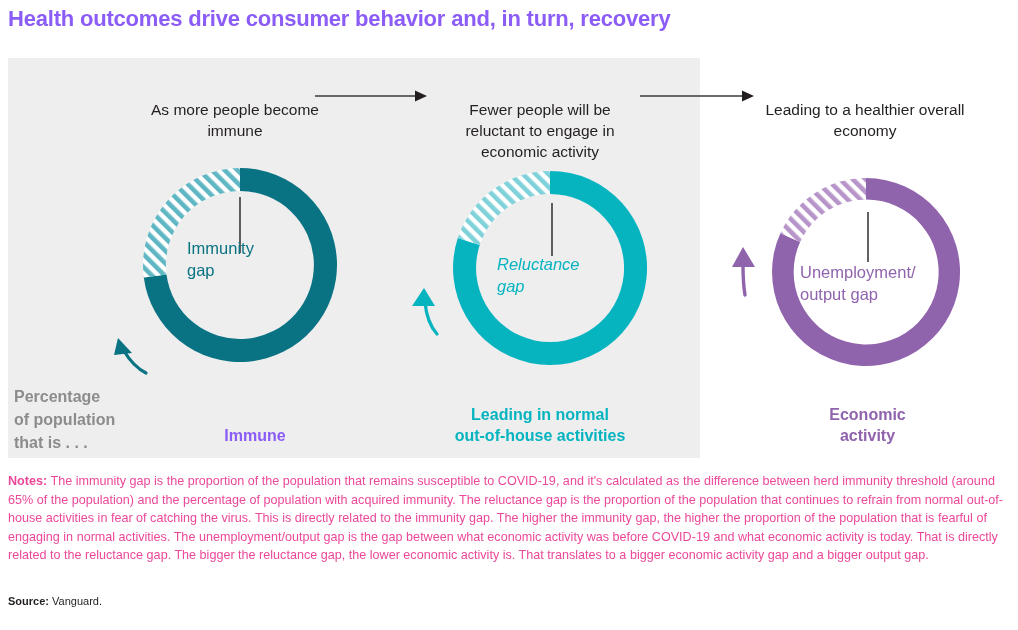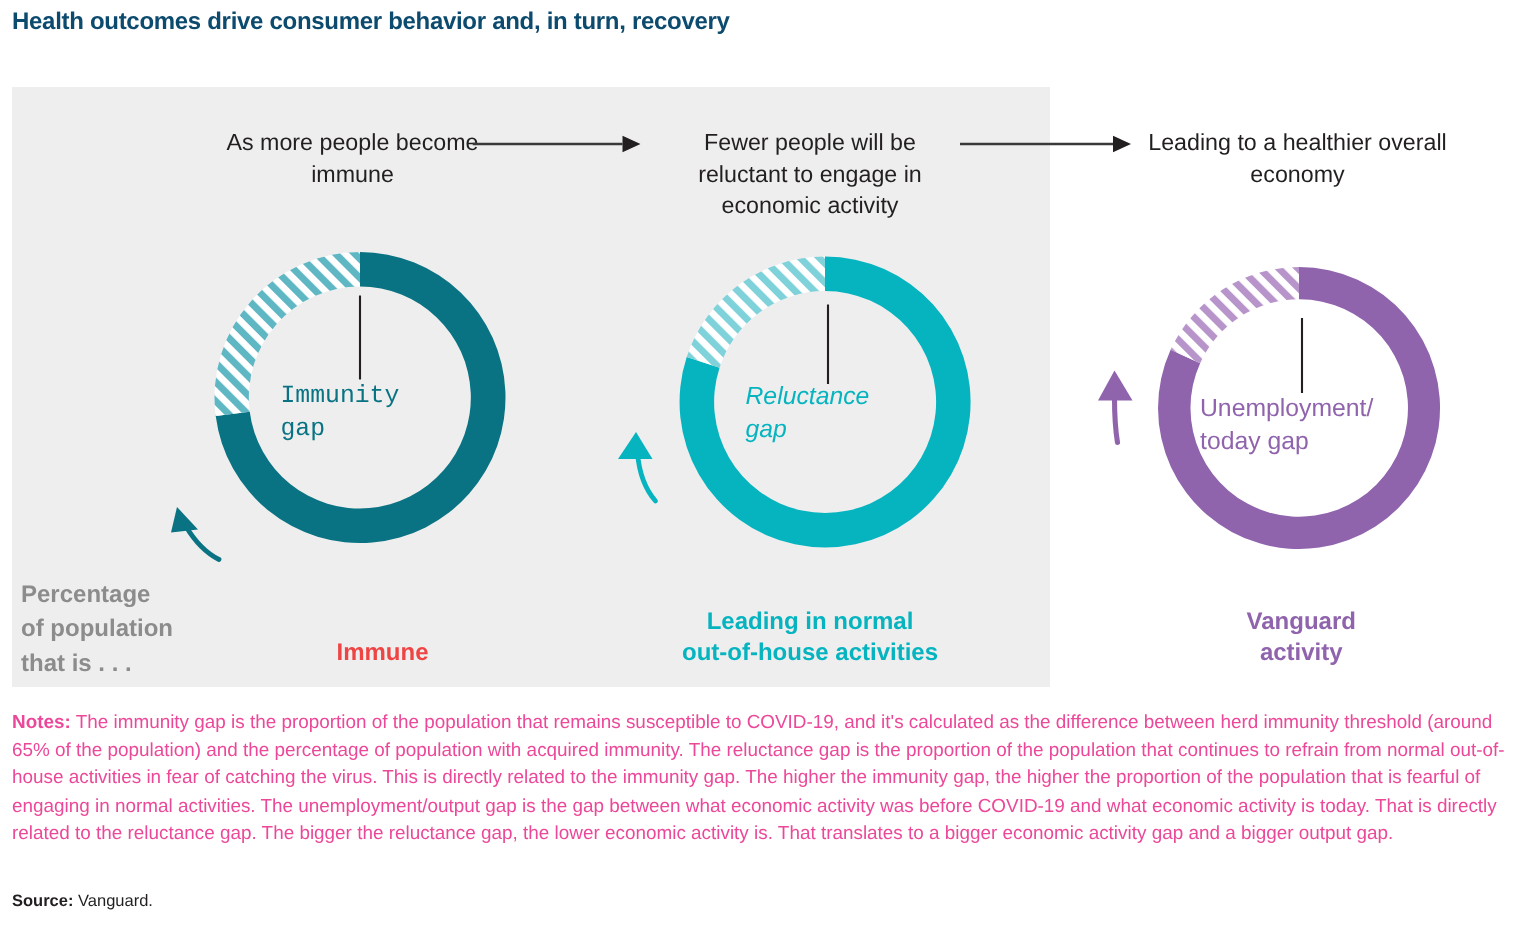--- a/index.html
+++ b/index.html
@@ -14,44 +14,45 @@
     font-family: "Liberation Sans", sans-serif;
     color: #231f20;
     overflow: hidden;
   }
 
   
   #page-title {
     position: absolute;
     left: 8px;
     top: 6px;
-    font-size: 16px;
+    font-size: 22px;
     font-weight: bold;
     letter-spacing: -0.2px;
-    color: #0c4a6e;
+    color: #8b5cf6;
     white-space: nowrap;
   }
 
   
   #diagram-panel {
     position: absolute;
     left: 8px;
     top: 58px;
     width: 692px;
     height: 400px;
     background: #eeeeee;
   }
 
   
   .flow-caption {
     position: absolute;
     font-size: 15.5px;
     line-height: 21px;
     color: #231f20;
     text-align: center;
+    margin-top: 14px;
   }
   #flow-caption-1 { left: 150px; top: 85px; width: 170px; }
   #flow-caption-2 { left: 440px; top: 85px; width: 200px; }
   #flow-caption-3 { left: 760px; top: 85px; width: 210px; }
 
   
   .flow-arrow { position: absolute; }
   #flow-arrow-1 { left: 315px; top: 89px; }
   #flow-arrow-2 { left: 640px; top: 89px; }
 
@@ -61,42 +62,42 @@
   #donut-2 { left: 430px; top: 148px; }
   #donut-3 { left: 748px; top: 158px; }
 
   
   .donut-label {
     position: absolute;
     font-size: 16.5px;
     line-height: 22px;
     white-space: pre-line;
   }
-  #donut-label-1 { left: 187px; top: 253px; color: #0a7383; font-family: Liberation Mono, monospace; }
+  #donut-label-1 { left: 187px; top: 237px; color: #0a7383; }
   #donut-label-2 { left: 497px; top: 253px; color: #06b4c0; font-style: italic; }
   #donut-label-3 { left: 800px; top: 261px; color: #9063ad; }
 
   
   .cat-label {
     position: absolute;
     font-size: 16px;
     font-weight: bold;
     line-height: 21px;
     text-align: center;
     white-space: pre-line;
   }
   #cat-label-prefix {
     left: 14px;
     top: 385px;
     width: 150px;
     text-align: left;
     color: #8c8c8c;
     line-height: 23px;
   }
-  #cat-label-1 { left: 160px; top: 425px; width: 190px; color: #ef4444; text-align: center; }
+  #cat-label-1 { left: 160px; top: 425px; width: 190px; color: #8b5cf6; text-align: center; }
   #cat-label-2 { left: 420px; top: 404px; width: 240px; color: #06b4c0; }
   #cat-label-3 { left: 775px; top: 404px; width: 185px; color: #9063ad; }
 
   
   #notes-block {
     position: absolute;
     left: 8px;
     top: 472px;
     width: 1000px;
     font-size: 12.6px;
@@ -201,31 +202,31 @@
     </defs>
     <g transform="translate(118,114)">
 
       <path d="M 0 -94 A 94 94 0 1 1 -85.6 -38.8 L -65.9 -29.9 A 72.5 72.5 0 1 0 0 -72.5 Z" fill="#9063ad"></path>
       <path d="M -85.6 -38.8 A 94 94 0 0 1 0 -94 L 0 -72.5 A 72.5 72.5 0 0 0 -65.9 -29.9 Z" fill="url(#hatch3)" stroke="none"></path>
     </g>
     <line x1="120" y1="54" x2="120" y2="104" stroke="#231f20" stroke-width="1.4"></line>
   </svg>
 </div>
 <div class="donut-label" id="donut-label-3">Unemployment/
-today gap</div>
+output gap</div>
 <div style="position:absolute;left:730px;top:243px;">
   <svg width="30" height="56" viewBox="0 0 30 56">
     <path d="M 15 52 C 13 40 13 30 13 22" stroke="#9063ad" stroke-width="3.4" fill="none" stroke-linecap="round"></path>
     <polygon points="13,4 25,24 2,24" fill="#9063ad"></polygon>
   </svg>
 </div>
 
 <div class="cat-label" id="cat-label-prefix">Percentage
 of population
 that is . . .</div>
 <div class="cat-label" id="cat-label-1">Immune</div>
 <div class="cat-label" id="cat-label-2">Leading in normal
 out-of-house activities</div>
-<div class="cat-label" id="cat-label-3">Vanguard
+<div class="cat-label" id="cat-label-3">Economic
 activity</div>
 
 <div id="notes-block"><span class="lead">Notes:</span><span> The immunity gap is the proportion of the population that remains susceptible to COVID-19, and it's calculated as the difference between herd immunity threshold (around 65% of the population) and the percentage of population with acquired immunity. The reluctance gap is the proportion of the population that continues to refrain from normal out-of-house activities in fear of catching the virus. This is directly related to the immunity gap. The higher the immunity gap, the higher the proportion of the population that is fearful of engaging in normal activities. The unemployment/output gap is the gap between what economic activity was before COVID-19 and what economic activity is today. That is directly related to the reluctance gap. The bigger the reluctance gap, the lower economic activity is. That translates to a bigger economic activity gap and a bigger output gap.</span></div>
 <div id="source-line"><span class="lead">Source:</span><span> Vanguard.</span></div>
 
 </body></html>

